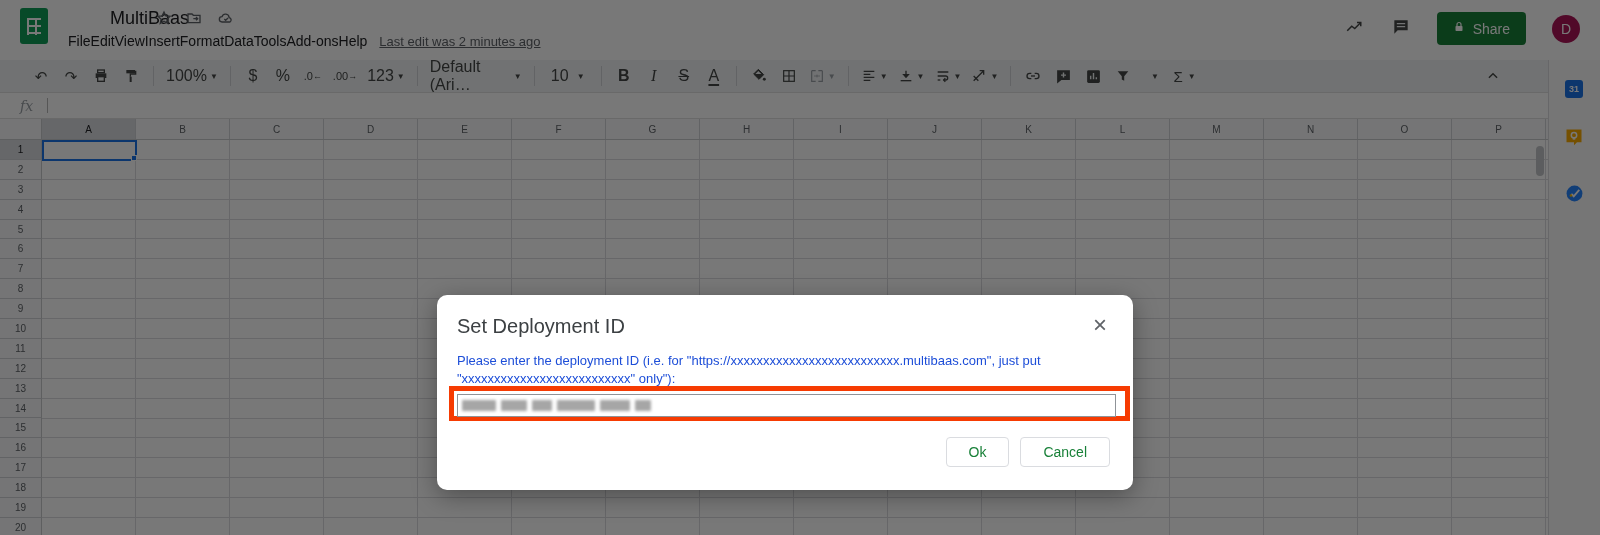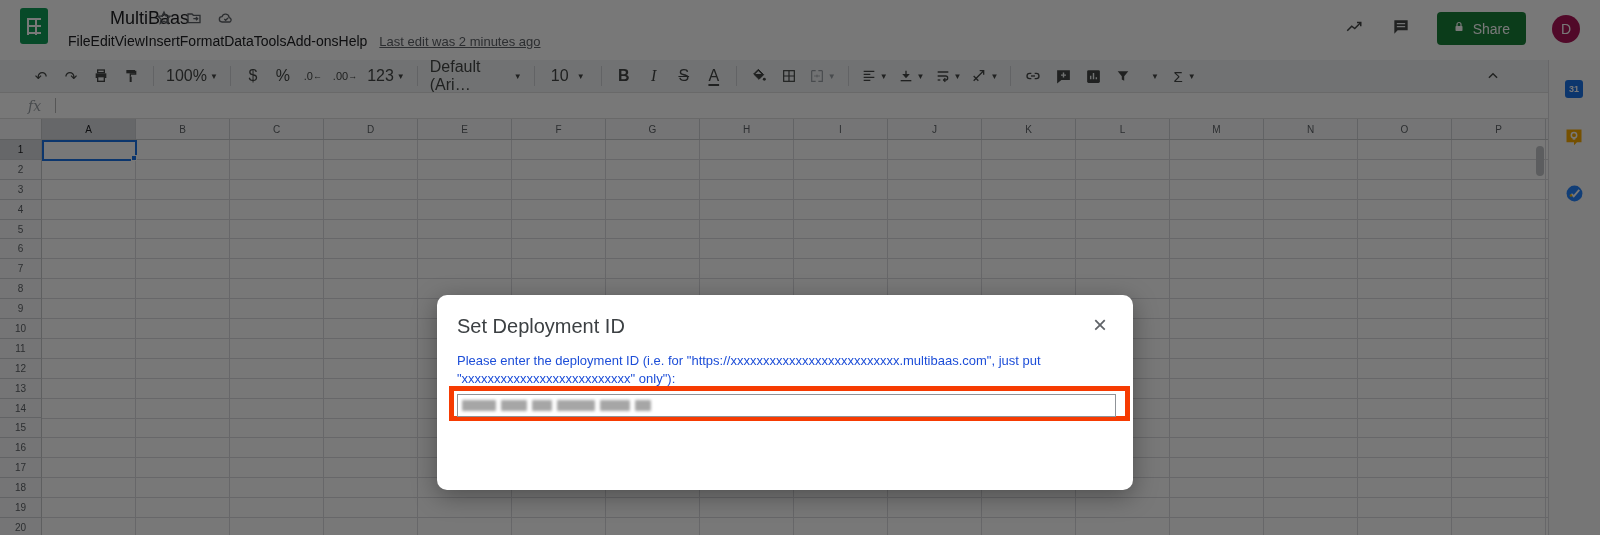--- a/index.html
+++ b/index.html
@@ -36,21 +36,21 @@
   .toolbar .txt { font-size:16px; }
   .toolbar .small { font-size:11px; }
   .toolbar .disabled { color:#9aa0a6; }
   .toolbar svg { display:block; }
   .u-line { text-decoration:underline; text-decoration-thickness:2px; text-underline-offset:3px; }
   .collapse { position:absolute; right:100px; top:0; height:32px; display:flex; align-items:center; }
 
   
   .fxbar { position:absolute; left:0; top:92px; width:1548px; height:27px; background:#fff;
     border-top:1px solid #e0e0e0; border-bottom:1px solid #e0e0e0; display:flex; align-items:center; }
-  .fx { font-family:"DejaVu Serif", serif; font-style:italic; color:#9aa0a6; font-size:14px; margin-left:28px; }
+  .fx { font-family:"DejaVu Serif", serif; font-style:italic; color:#9aa0a6; font-size:14px; margin-left:20px; }
   .fx-caret { width:1px; height:15px; background:#b7b7b7; margin-left:14px; }
 
   
   .corner { position:absolute; left:0; top:119px; width:42px; height:21px; background:#f8f9fa;
     border-right:1px solid #c7cacc; border-bottom:1px solid #c7cacc; }
   .colheads { position:absolute; left:42px; top:119px; width:1506px; height:21px; display:flex; overflow:hidden;
     background:#f8f9fa; border-bottom:1px solid #c7cacc; }
   .colheads .ch { flex:none; width:94px; height:21px; display:flex; align-items:center; justify-content:center;
     font-size:10px; color:#5f6368; border-right:1px solid #d0d3d6; }
   .colheads .ch.selected { background:#d9dce0; color:#202124; }
@@ -373,15 +373,19 @@
         <span class="redacted">
             <i></i>
             <i></i>
             <i></i>
             <i></i>
             <i></i>
             <i></i>
           </span>
       </div>
     </div>
+    <div class="dlg-buttons">
+      <button class="dlg-btn">Ok</button>
+      <button class="dlg-btn">Cancel</button>
+    </div>
   </div>
 
 </div>
 
 </body></html>

